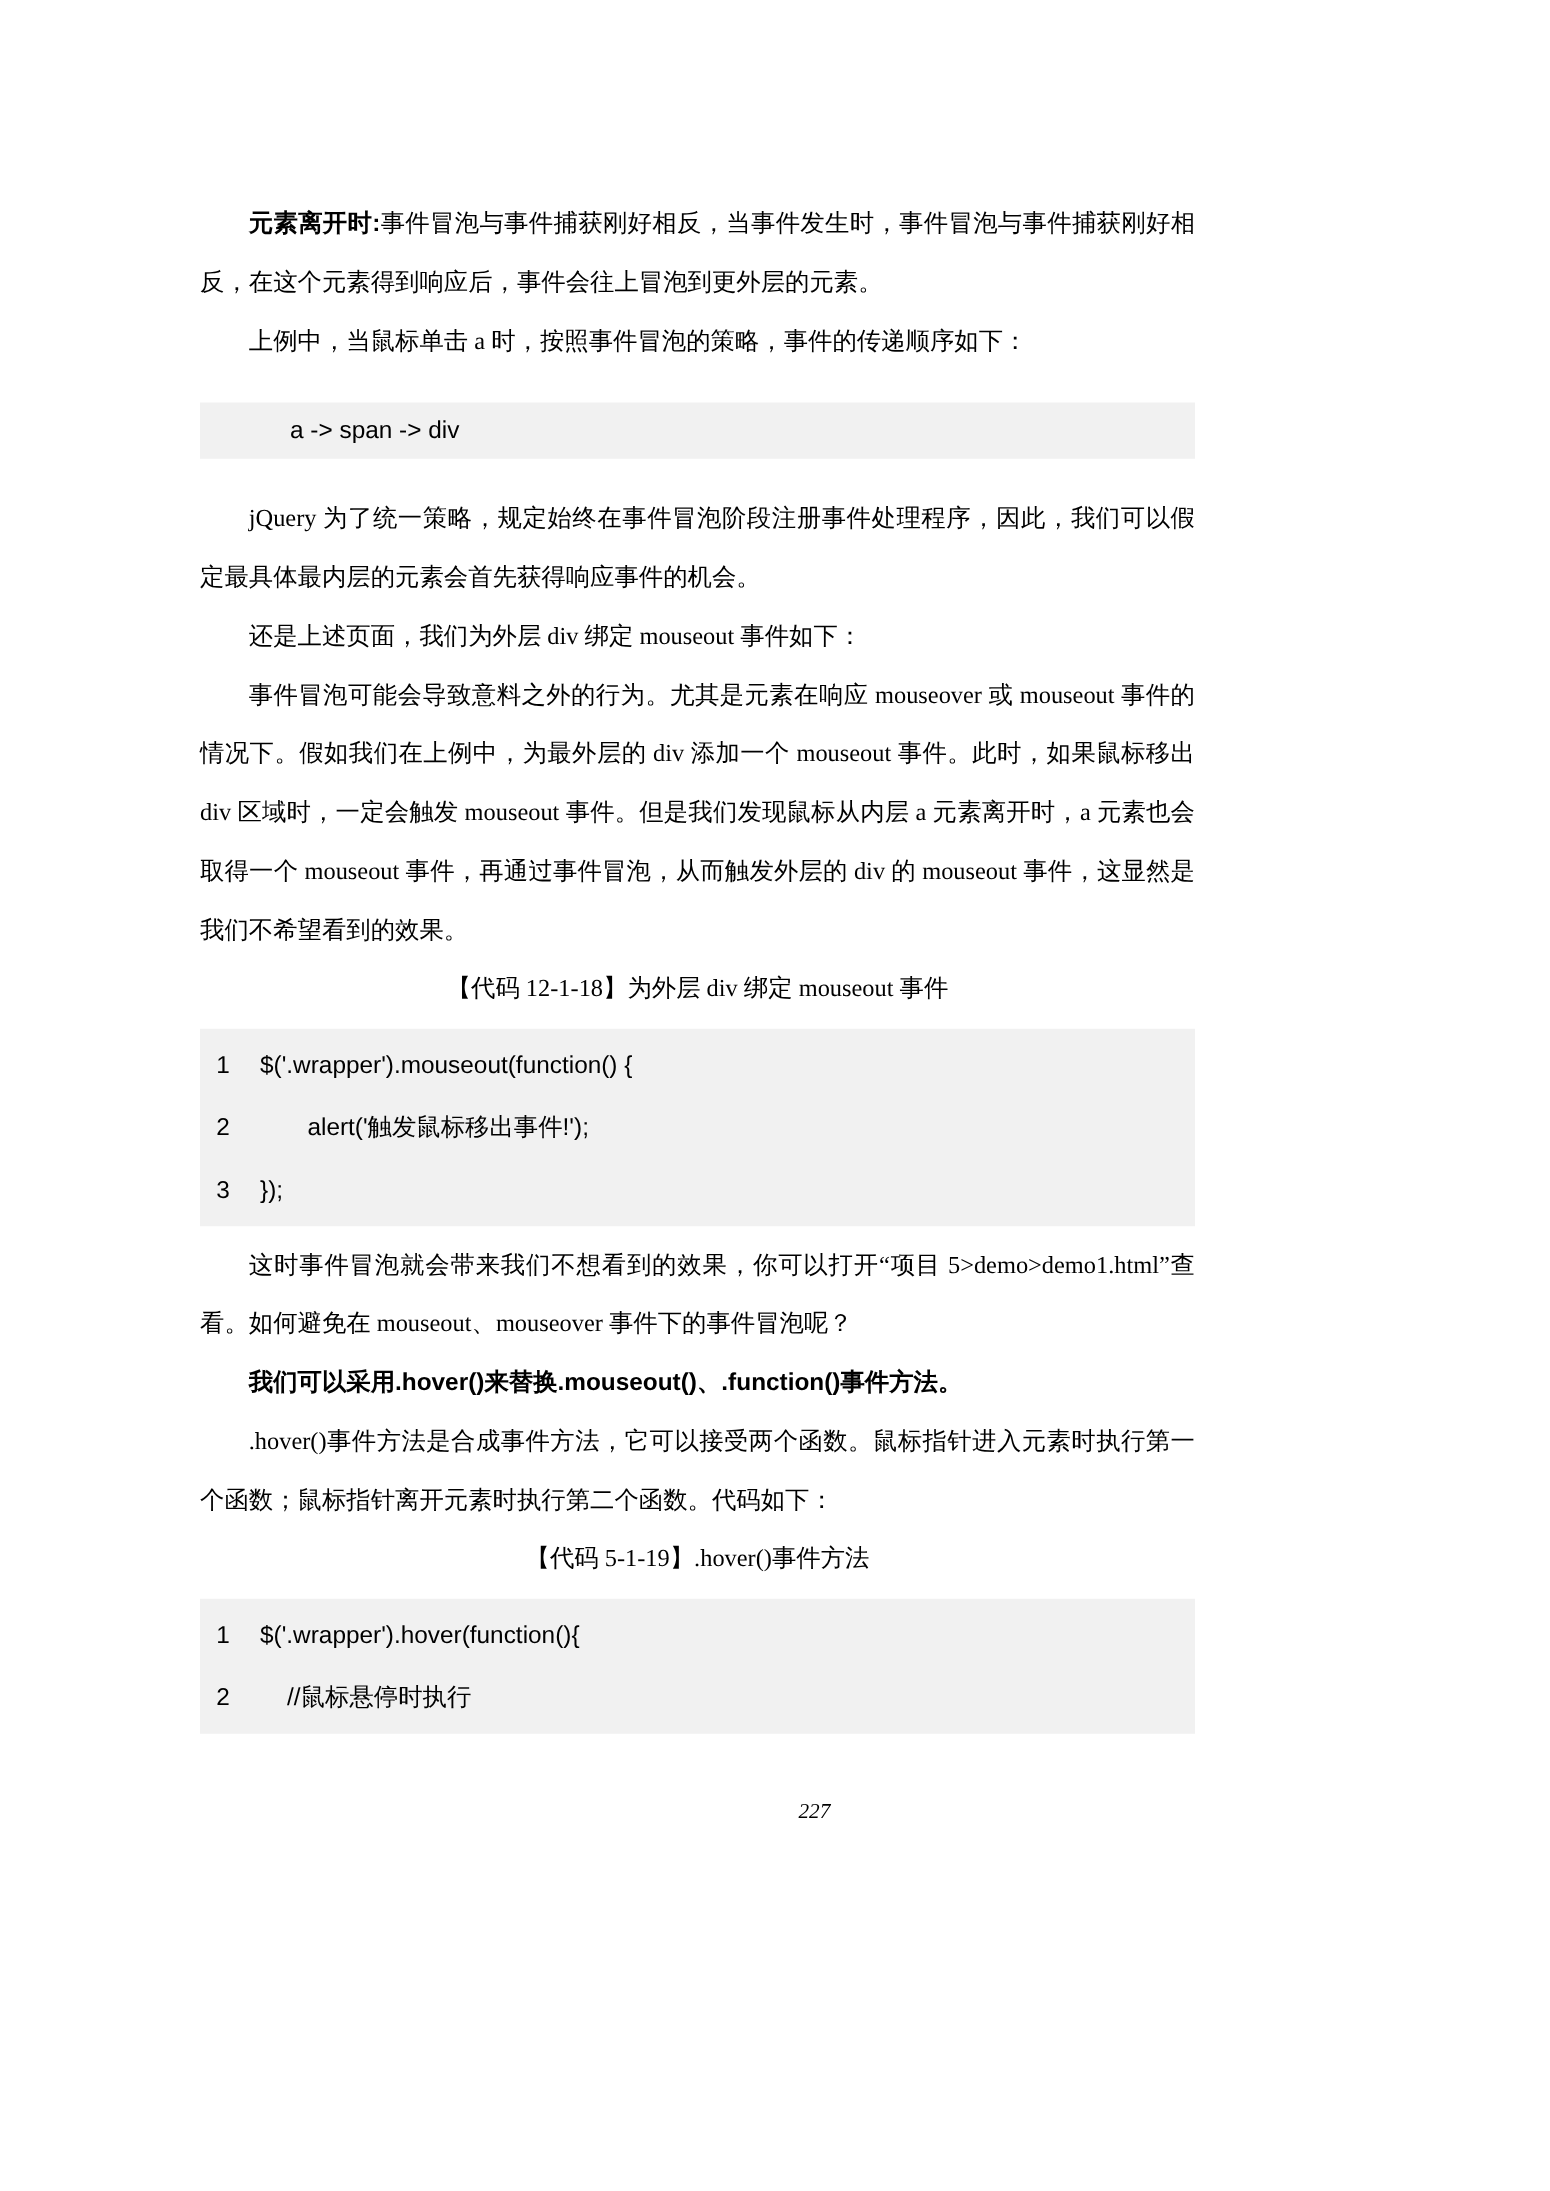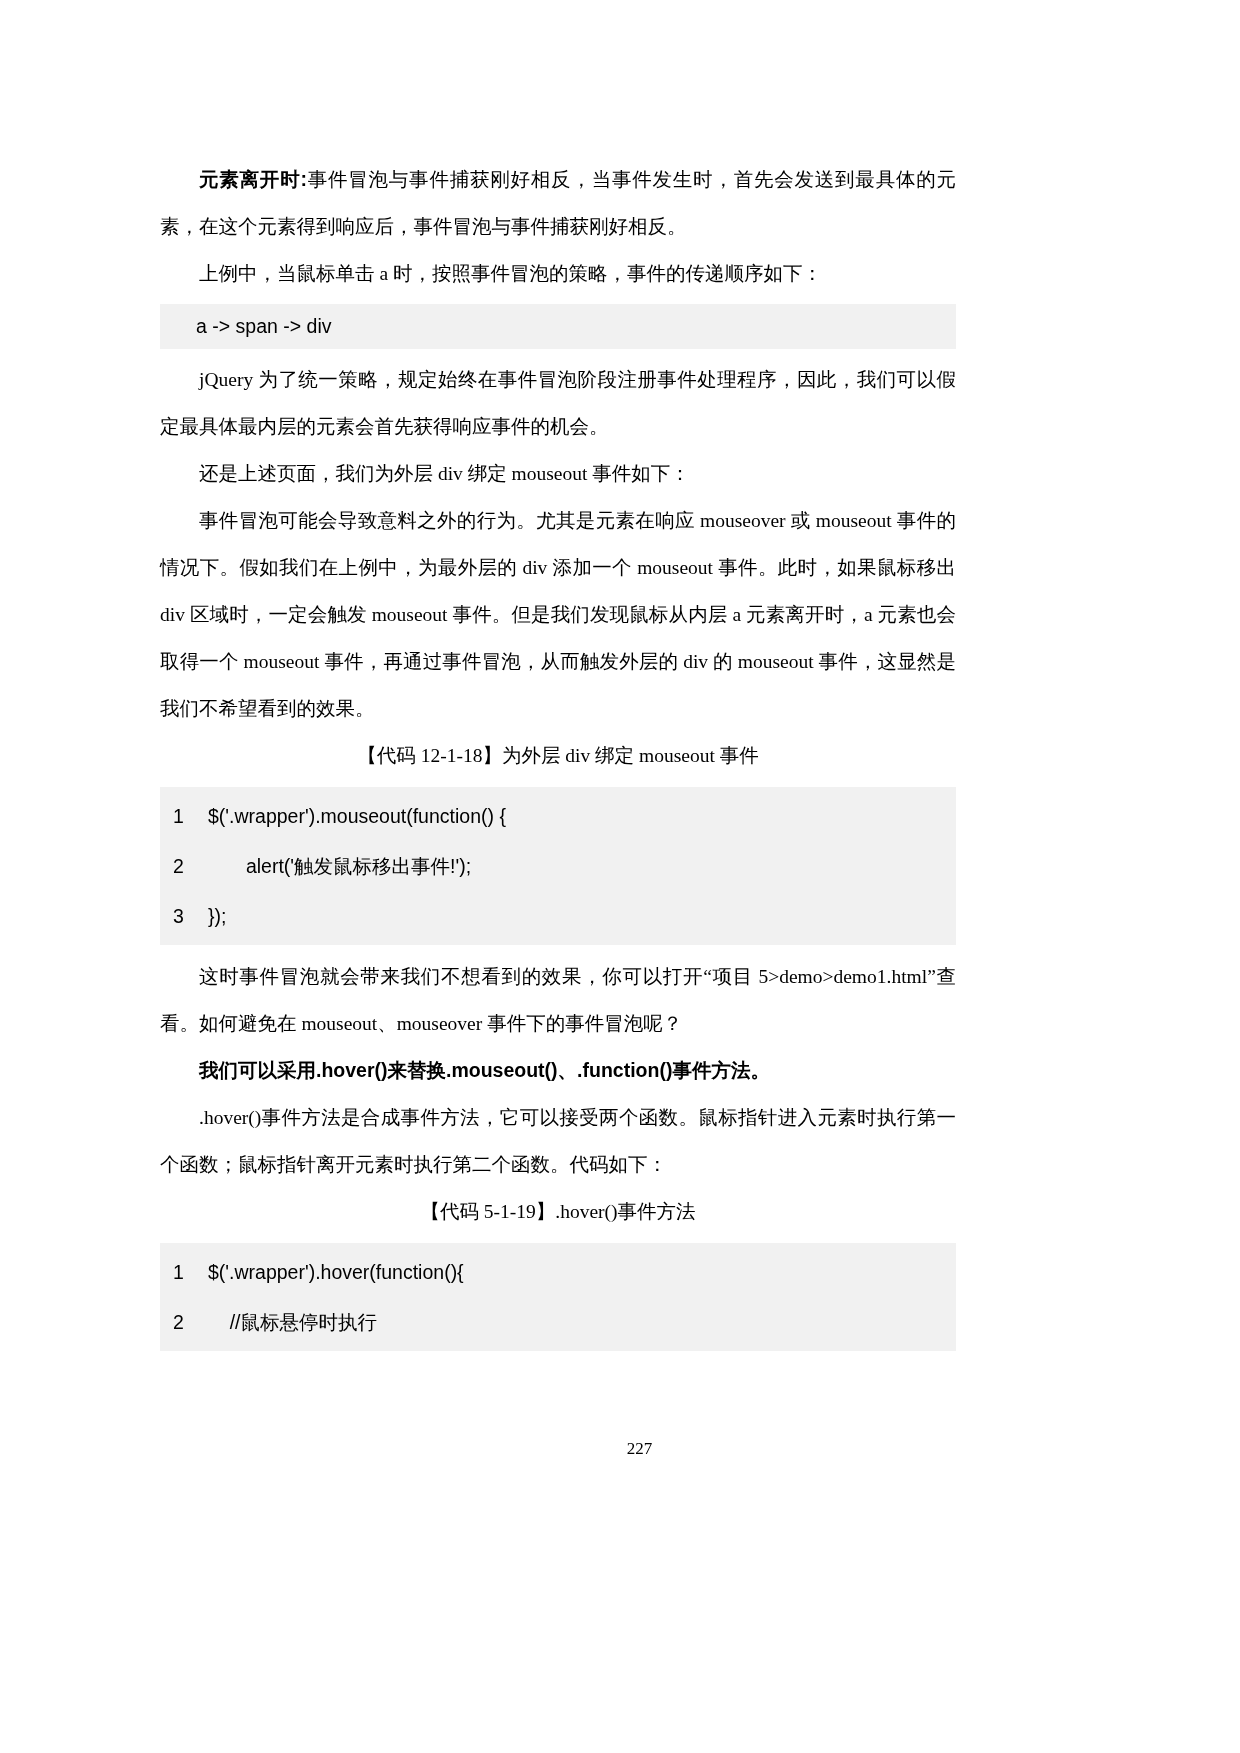--- a/index.html
+++ b/index.html
@@ -46,22 +46,22 @@
     font-size: 19.5px;
     line-height: 47px;
     text-align: center;
     text-indent: 0;
   }
   .code-inline {
     background: #f1f1f1;
     font-family: "Liberation Sans", "DejaVu Sans", sans-serif;
     font-size: 19.5px;
     line-height: 27px;
-    padding: 9px 10px 9px 36px;
-    margin: 7px 0;
+    padding: 9px 10px 9px 72px;
+    margin: 25px 0;
     white-space: pre;
   }
   .code-block {
     background: #f1f1f1;
     padding: 4px 0;
     margin: 8px 0;
   }
   .code-line {
     display: flex;
     font-family: "Liberation Sans", "DejaVu Sans", sans-serif;
@@ -73,35 +73,36 @@
     width: 34px;
     padding-left: 13px;
     text-align: left;
   }
   .code-line .code {
     white-space: pre;
     padding-left: 14px;
   }
   .page-number {
     position: absolute;
-    left: 160px;
+    left: 172px;
     top: 1437px;
     width: 959px;
     text-align: center;
     font-size: 17px;
     line-height: 24px;
+    font-style: italic;
   }
 </style>
 </head>
 <body>
 
 <div class="page">
   <div class="content">
 
-    <p class="para"><span class="lead-bold">元素离开时:</span><span>事件冒泡与事件捕获刚好相反，当事件发生时，首先会发送到最具体的元素，在这个元素得到响应后，事件冒泡与事件捕获刚好相反。</span></p>
+    <p class="para"><span class="lead-bold">元素离开时:</span><span>事件冒泡与事件捕获刚好相反，当事件发生时，事件冒泡与事件捕获刚好相反，在这个元素得到响应后，事件会往上冒泡到更外层的元素。</span></p>
 
     <p class="para">上例中，当鼠标单击 a 时，按照事件冒泡的策略，事件的传递顺序如下：</p>
 
     <div class="code-inline">a -&gt; span -&gt; div</div>
 
 
     <p class="para">jQuery 为了统一策略，规定始终在事件冒泡阶段注册事件处理程序，因此，我们可以假定最具体最内层的元素会首先获得响应事件的机会。</p>
 
 
     <p class="para">还是上述页面，我们为外层 div 绑定 mouseout 事件如下：</p>

